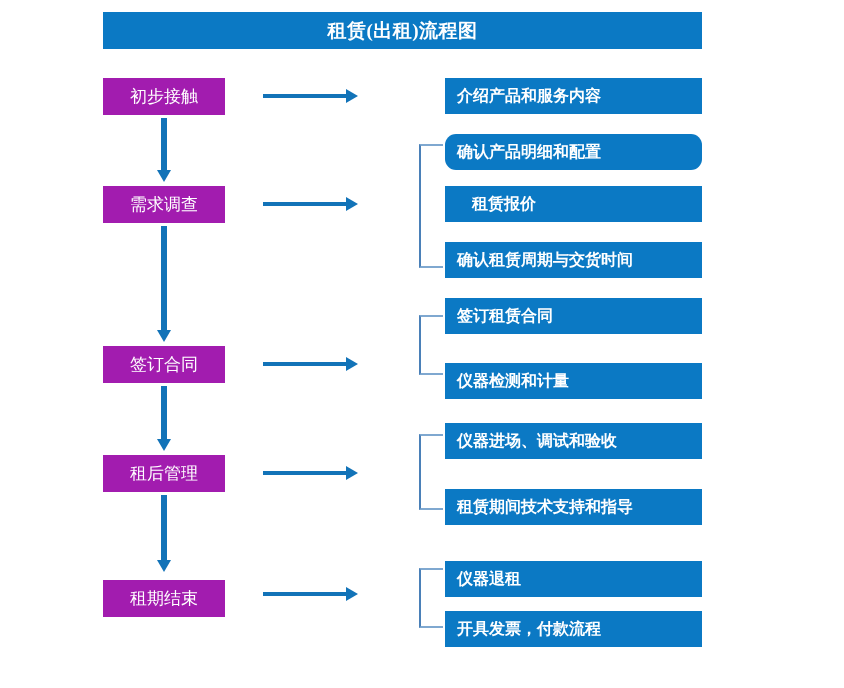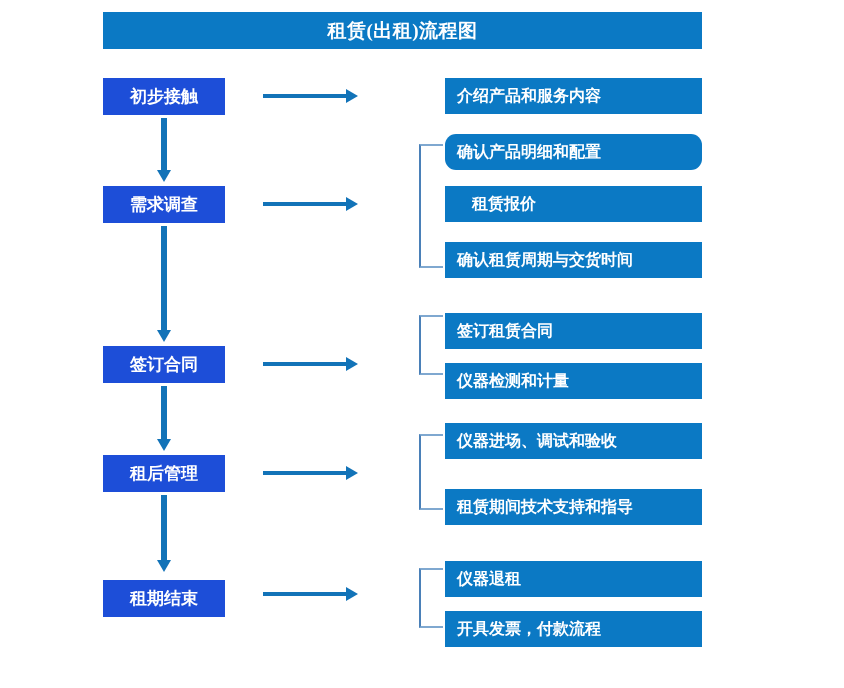--- a/index.html
+++ b/index.html
@@ -20,23 +20,23 @@
     font-weight:bold;
     font-size:19px;
     display:flex;align-items:center;justify-content:center;
     letter-spacing:0.5px;
   }
 
   
   .stage-box{
     position:absolute;
     left:103px;width:122px;height:37px;
-    background:#1d4ed8;
+    background:#a21caf;
     color:#ffffff;
-    font-weight:bold;
+    font-weight:normal;
     font-size:17px;
     display:flex;align-items:center;justify-content:center;
     white-space:nowrap;
   }
 
   
   .detail-box{
     position:absolute;
     left:445px;width:257px;height:36px;
     background:#0B79C4;
@@ -146,20 +146,20 @@
 
   <div class="bracket" style="top:144px;height:124px;"></div>
   <div class="bracket" style="top:315px;height:60px;"></div>
   <div class="bracket" style="top:434px;height:76px;"></div>
   <div class="bracket" style="top:568px;height:60px;"></div>
 
   <div class="detail-box" style="top:78px;">介绍产品和服务内容</div>
   <div class="detail-box" style="top:134px;border-radius:11px;">确认产品明细和配置</div>
   <div class="detail-box" style="top:186px;padding-left:27px;">租赁报价</div>
   <div class="detail-box" style="top:242px;">确认租赁周期与交货时间</div>
-  <div class="detail-box" style="top:313px;text-align:right;">签订租赁合同</div>
+  <div class="detail-box" style="top:298px;text-align:right;">签订租赁合同</div>
   <div class="detail-box" style="top:363px;">仪器检测和计量</div>
   <div class="detail-box" style="top:423px;">仪器进场、调试和验收</div>
   <div class="detail-box" style="top:489px;">租赁期间技术支持和指导</div>
   <div class="detail-box" style="top:561px;">仪器退租</div>
   <div class="detail-box" style="top:611px;">开具发票，付款流程</div>
 
 </div>
 
 </body></html>

